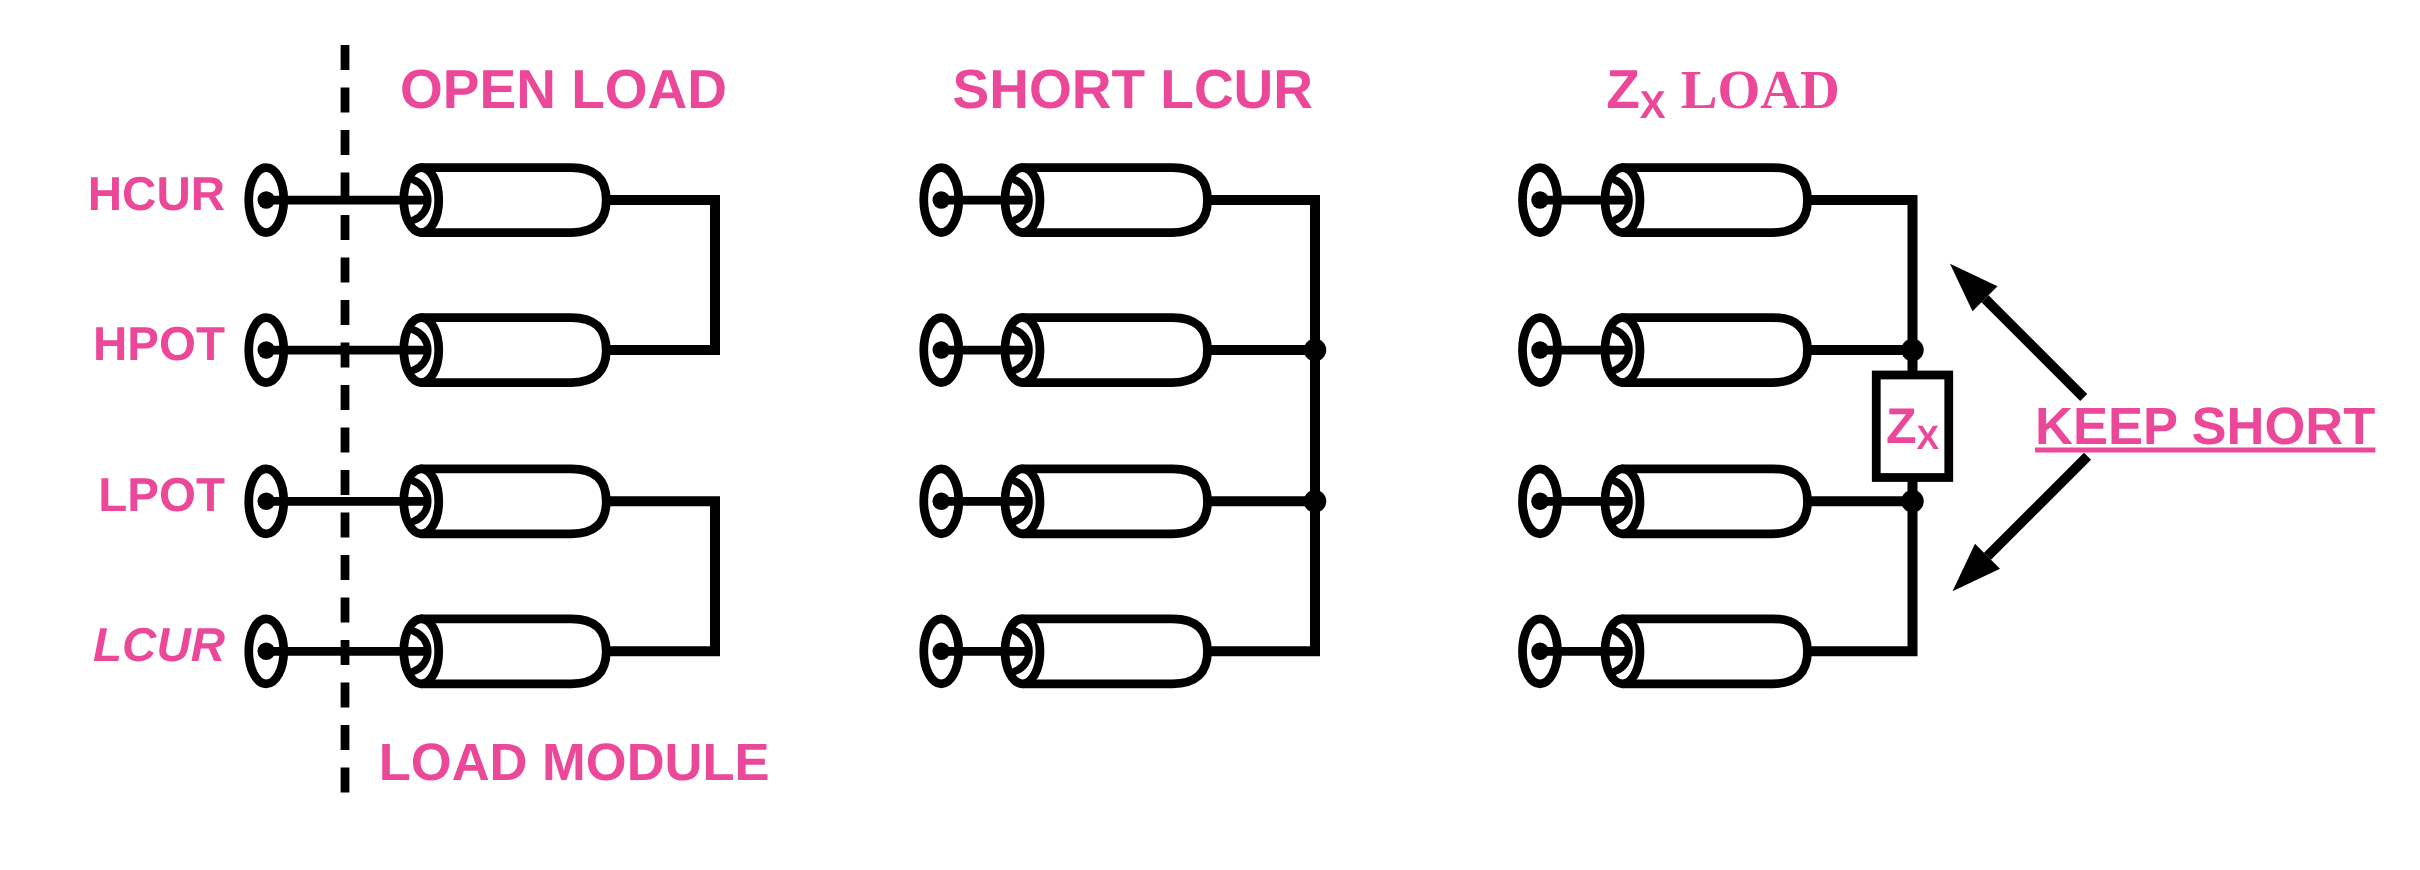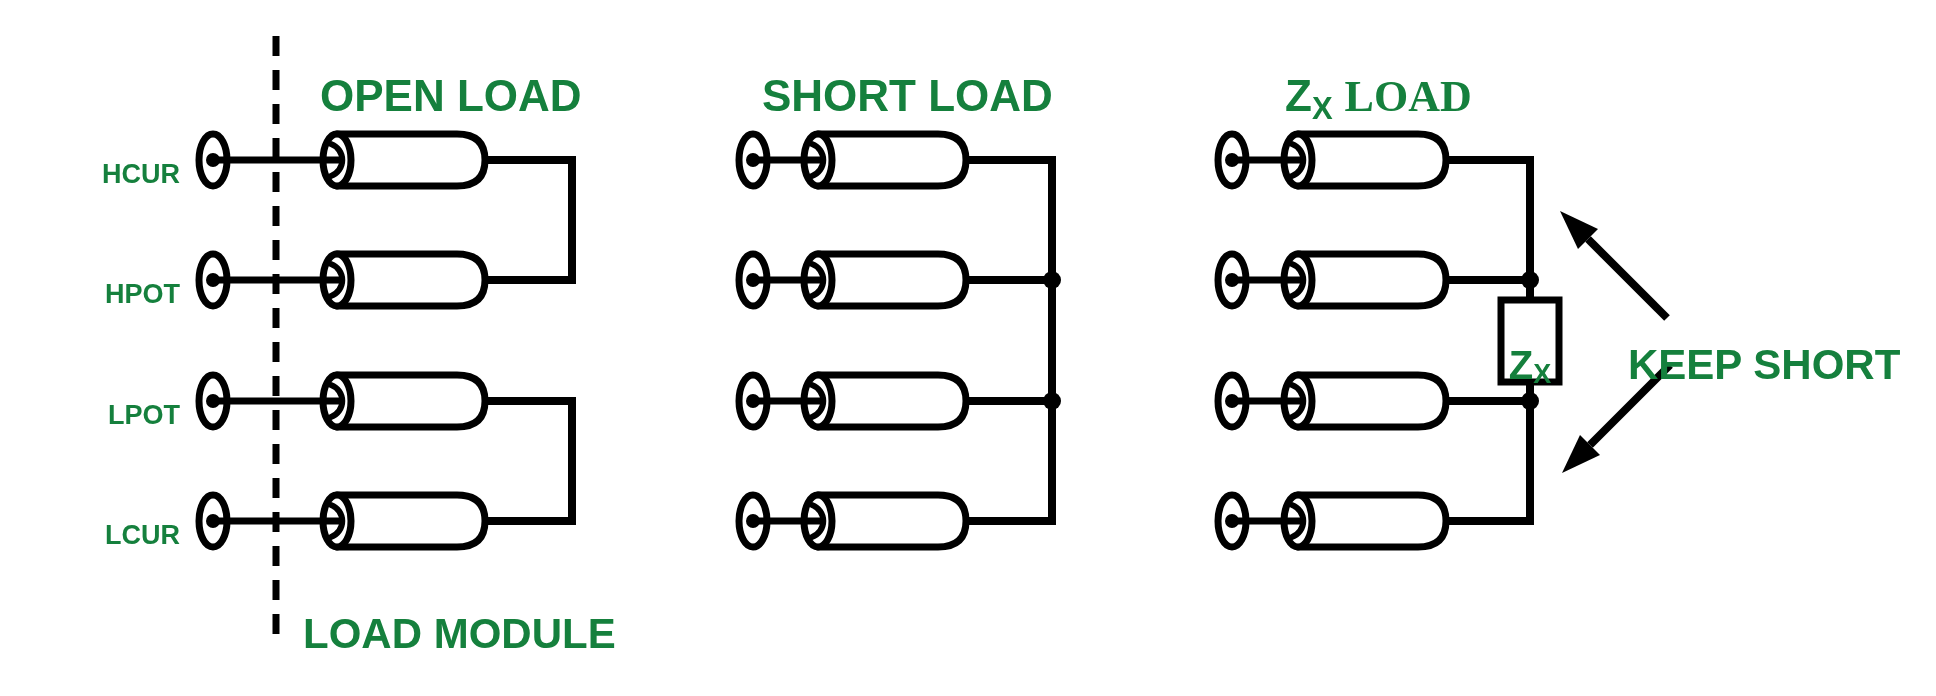--- a/index.html
+++ b/index.html
@@ -10,30 +10,29 @@
     font-family:"Liberation Sans", sans-serif;
     color:#000;
     overflow:hidden;
   }
   .canvas svg{position:absolute;left:0;top:0;}
   .lbl{
     position:absolute;
     font-weight:bold;
     line-height:1;
     white-space:nowrap;
-    color:#15803d;
-    margin-top:24px;
+    color:#ec4899;
   }
   .terminal{
     left:0;width:180px;text-align:right;
-    font-size:27px;
+    font-size:38px;
   }
   .title{font-size:44px;top:50px;}
   .region{font-size:42px;top:589px;}
-  .keepshort{font-size:42px;left:1628px;top:320px;}
+  .keepshort{font-size:42px;left:1628px;top:320px;text-decoration:underline;}
   .sub-t{font-size:31px;vertical-align:-8px;}
   .title-rest{margin-left:12px;font-family:Liberation Serif, serif;}
   .zx-box-label{
     left:1501px;top:300px;width:58px;height:82px;
     display:flex;align-items:center;justify-content:center;
     font-weight:bold;font-size:40px;
   }
   .zx-box-label .sub-b{font-size:27px;vertical-align:-7px;transform:translateY(9px);}
 </style>
 </head>
@@ -136,24 +135,24 @@
       <g>
         <line x1="1670" y1="365" x2="1590" y2="445" stroke="#000000" stroke-width="8"></line>
         <polygon points="1562,473 1600,455 1580,435" fill="#000000"></polygon>
       </g>
     </g>
   </svg>
 
   <div class="lbl terminal" style="top:137px;">HCUR</div>
   <div class="lbl terminal" style="top:257px;">HPOT</div>
   <div class="lbl terminal" style="top:378px;">LPOT</div>
-  <div class="lbl terminal" style="top:498px;">LCUR</div>
+  <div class="lbl terminal" style="top:498px;font-style:italic;">LCUR</div>
 
   <div class="lbl title" style="left:320px;">OPEN LOAD</div>
-  <div class="lbl title" style="left:762px;">SHORT LOAD</div>
+  <div class="lbl title" style="left:762px;">SHORT LCUR</div>
   <div class="lbl title" style="left:1285px;"><span>Z</span><span class="sub-t">X</span><span class="title-rest">LOAD</span></div>
 
   <div class="lbl region" style="left:303px;">LOAD MODULE</div>
 
   <div class="lbl keepshort">KEEP SHORT</div>
 
   <div class="lbl zx-box-label">
       <span>Z</span>
       <span class="sub-b">X</span>
     </div>

